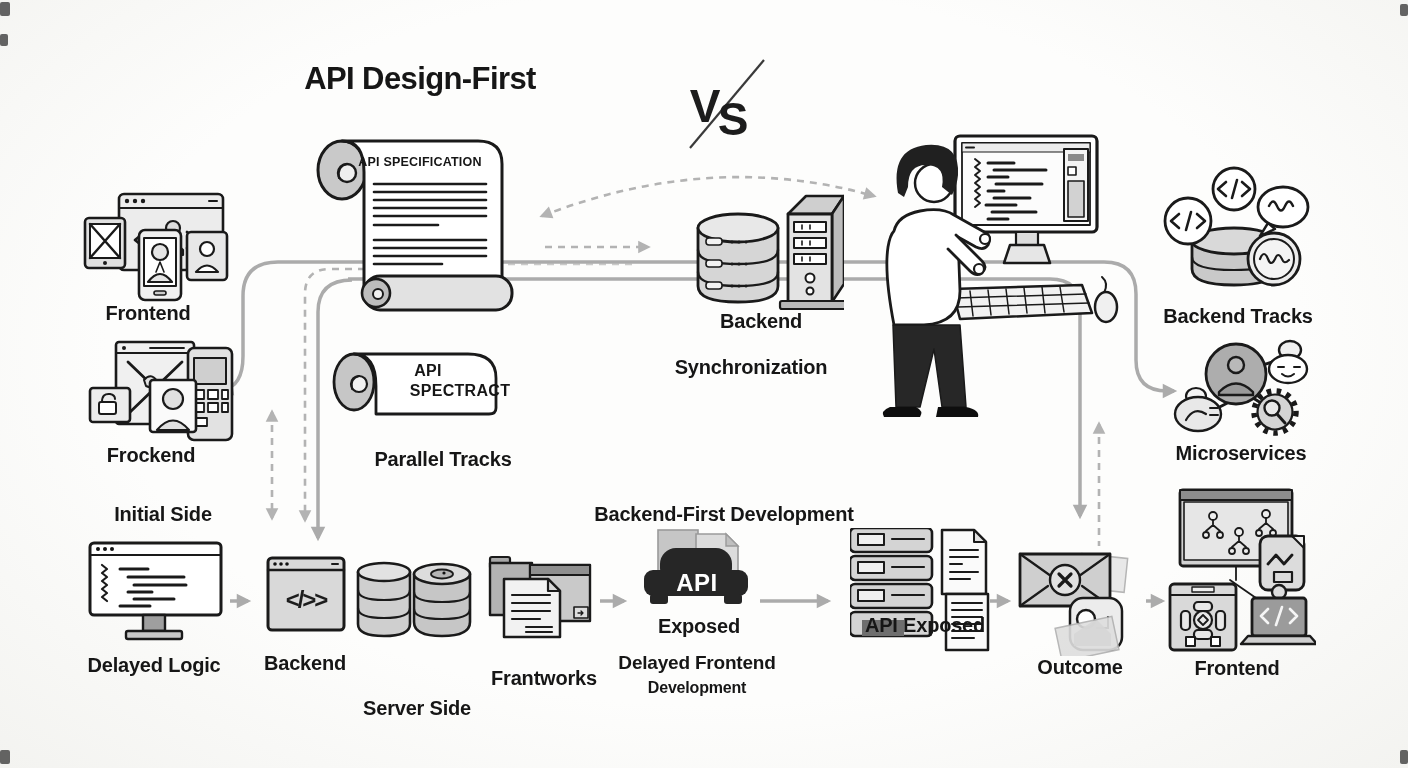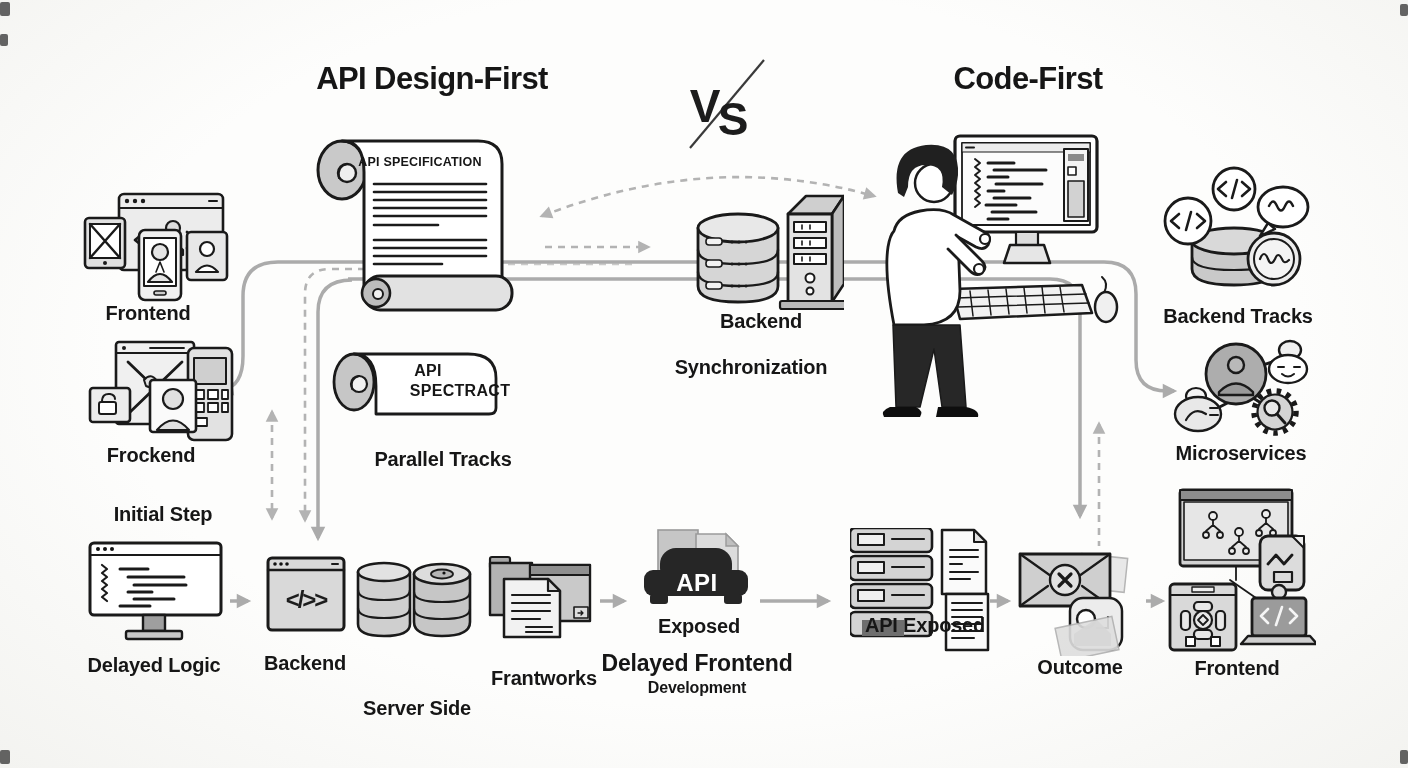--- a/index.html
+++ b/index.html
@@ -8,21 +8,21 @@
     background:radial-gradient(ellipse at 50% 45%, #fdfdfc 60%, #f3f3f0 100%);
     font-family:"Liberation Sans",sans-serif;
   }
   #connectors{position:absolute;left:0;top:0;z-index:1;}
   .icon{position:absolute;z-index:2;}
   .lbl{
     position:absolute;z-index:3;transform:translate(-50%,-50%);
     font:700 20px "Liberation Sans",sans-serif;color:#161616;
     white-space:nowrap;letter-spacing:-0.2px;text-align:center;
   }
-  .ttl{font-size:31px;letter-spacing:-0.6px;margin-left:12px;}
+  .ttl{font-size:31px;letter-spacing:-0.6px;}
   .scroll-title{font-size:12.5px;letter-spacing:0.2px;text-align:center;}
   .spectract{font-size:16px;font-weight:800;letter-spacing:0.3px;}
   .badge-txt{color:#ffffff;font-size:24px;font-weight:800;letter-spacing:0.5px;}
   .glyph{font-size:24px;letter-spacing:-2px;color:#1d1d1d;}
   .vs{font-size:46px;font-weight:800;color:#1c1c1c;}
   .k{stroke:#1a1a1a;stroke-linejoin:round;stroke-linecap:round;}
   .corner{position:absolute;background:#3e3e3e;opacity:.8;border-radius:2px;z-index:4;}
 </style>
 </head>
 <body>
@@ -52,21 +52,20 @@
       <path d="M482,269 H330 Q305,269 305,294 V520" marker-end="url(#ahd)"></path>
       <path d="M272,412 V518" marker-start="url(#ahd)" marker-end="url(#ahd)"></path>
       <path d="M545,247 H648" marker-end="url(#ahd)"></path>
       <path d="M482,264 H638" opacity="0.7"></path>
       <path d="M542,216 Q712,150 874,196" marker-start="url(#ahd)" marker-end="url(#ahd)"></path>
       <path d="M1099,424 V546" marker-start="url(#ahd)"></path>
     </g>
   </svg>
 
   <div class="lbl ttl" style="left:420px;top:79px;">API Design-First</div>
-  <div class="lbl ttl" style="left:1016px;top:79px;">Code-First</div>
   <svg class="icon" style="left:678px;top:58px;" width="92" height="92">
     <line x1="86" y1="2" x2="12" y2="90" stroke="#3a3a3a" stroke-width="2.2"></line>
   </svg>
   <div class="lbl vs" style="left:705px;top:106px;">V</div>
   <div class="lbl vs" style="left:733px;top:119px;">S</div>
 
   <svg class="icon" style="left:306px;top:128px;" width="212" height="200" viewBox="0 0 212 200">
     <ellipse cx="36" cy="42" rx="24" ry="29" fill="#c9c9c9" class="k" stroke-width="3"></ellipse>
     <circle cx="41" cy="45" r="9" fill="#efefef" class="k" stroke-width="2.4"></circle>
     <path d="M41,36 q-10,2 -8,14" fill="none" class="k" stroke-width="2"></path>
@@ -134,21 +133,21 @@
       <rect x="106" y="78" width="13" height="8"></rect>
     </g>
     <rect x="62" y="40" width="46" height="52" rx="3" fill="#fafafa" class="k" stroke-width="2.6"></rect>
     <circle cx="85" cy="59" r="10" fill="#e0e0e0" class="k" stroke-width="2.2"></circle>
     <path d="M69,90 q16,-19 32,0 z" fill="#e0e0e0" class="k" stroke-width="2.2"></path>
     <rect x="2" y="48" width="40" height="34" rx="3" fill="#ececec" class="k" stroke-width="2.6"></rect>
     <rect x="11" y="62" width="17" height="12" rx="2" fill="#ffffff" class="k" stroke-width="2"></rect>
     <path d="M14,62 q0,-9 8,-8 q5,1 5,5" fill="none" class="k" stroke-width="2"></path>
   </svg>
   <div class="lbl" style="left:151px;top:455px;">Frockend</div>
-  <div class="lbl" style="left:163px;top:514px;">Initial Step</div>
+  <div class="lbl" style="left:163px;top:514px;">Initial Side</div>
 
   <svg class="icon" style="left:332px;top:348px;" width="170" height="72" viewBox="0 0 170 72">
     <ellipse cx="22" cy="34" rx="20" ry="28" fill="#c6c6c6" class="k" stroke-width="2.8"></ellipse>
     <circle cx="27" cy="36" r="8" fill="#f0f0f0" class="k" stroke-width="2.2"></circle>
     <path d="M27,28 q-9,2 -7,13" fill="none" class="k" stroke-width="1.8"></path>
     <path d="M22,6 H136 Q164,6 164,30 V60 Q164,66 157,66 H44 V38 Q44,6 22,6 Z" fill="#ffffff" class="k" stroke-width="2.8"></path>
   </svg>
   <div class="lbl spectract" style="left:428px;top:371px;">API</div>
   <div class="lbl spectract" style="left:428px;top:391px;margin-left:32px;">SPECTRACT</div>
   <div class="lbl" style="left:443px;top:459px;">Parallel Tracks</div>
@@ -273,20 +272,21 @@
     <ellipse cx="26" cy="76" rx="23" ry="17" fill="#e8e8e8" class="k" stroke-width="2.4"></ellipse>
     <path d="M14,82 q8,-14 20,-6" fill="none" class="k" stroke-width="2.2"></path>
     <path d="M38,70 h8 M38,77 h8" class="k" stroke-width="2"></path>
     <circle cx="103" cy="74" r="21" fill="none" stroke="#1a1a1a" stroke-width="5.5" stroke-dasharray="4.5 5.5"></circle>
     <circle cx="103" cy="74" r="17.5" fill="#d4d4d4" class="k" stroke-width="2.2"></circle>
     <circle cx="100" cy="70" r="7.5" fill="#e9e9e9" class="k" stroke-width="2.4"></circle>
     <line x1="105" y1="76" x2="113" y2="85" class="k" stroke-width="3"></line>
   </svg>
   <div class="lbl" style="left:1241px;top:453px;">Microservices</div>
 
+  <div class="lbl" style="left:724px;top:514px;">Backend-First Development</div>
 
   <svg class="icon" style="left:88px;top:541px;" width="135" height="104" viewBox="0 0 135 104">
     <rect x="2" y="2" width="131" height="72" rx="4" fill="#ffffff" class="k" stroke-width="3"></rect>
     <line x1="2" y1="14" x2="133" y2="14" class="k" stroke-width="2.2"></line>
     <circle cx="10" cy="8" r="2" fill="#111111"></circle>
       <circle cx="17" cy="8" r="2" fill="#111111"></circle>
       <circle cx="24" cy="8" r="2" fill="#111111"></circle>
     <path d="M14,24 l5,4 -5,4 5,4 -5,4 5,4 -5,4 5,4 -5,4 5,4" fill="none" class="k" stroke-width="2.2"></path>
     <g class="k" stroke-width="3" stroke="#111111">
       <line x1="32" y1="28" x2="60" y2="28"></line>
@@ -348,21 +348,21 @@
     <rect x="14" y="2" width="40" height="58" fill="#c6c6c6" stroke="#9a9a9a" stroke-width="1.6"></rect>
     <path d="M52,6 h30 l12,12 v46 h-42 z" fill="#dcdcdc" stroke="#9a9a9a" stroke-width="1.6"></path>
     <path d="M82,6 v12 h12 z" fill="#bfbfbf" stroke="#9a9a9a" stroke-width="1.4"></path>
     <rect x="16" y="20" width="72" height="36" rx="16" fill="#262626"></rect>
     <rect x="0" y="42" width="104" height="26" rx="9" fill="#262626"></rect>
     <rect x="6" y="66" width="18" height="10" rx="3" fill="#262626"></rect>
     <rect x="80" y="66" width="18" height="10" rx="3" fill="#262626"></rect>
   </svg>
   <div class="lbl badge-txt" style="left:697px;top:583px;">API</div>
   <div class="lbl" style="left:699px;top:626px;">Exposed</div>
-  <div class="lbl" style="left:697px;top:663px;font-size:23px;">Delayed Frontend</div>
+  <div class="lbl" style="left:697px;top:663px;font-size:19px;">Delayed Frontend</div>
   <div class="lbl" style="left:697px;top:688px;font-size:16px;">Development</div>
 
   <svg class="icon" style="left:850px;top:528px;" width="140" height="124" viewBox="0 0 140 124">
     <g class="k" stroke-width="2.6" fill="#d4d4d4">
       <rect x="0" y="0" width="82" height="24" rx="5"></rect>
         <rect x="0" y="28" width="82" height="24" rx="5"></rect>
       <rect x="0" y="56" width="82" height="24" rx="5"></rect>
         <rect x="0" y="84" width="82" height="24" rx="5"></rect>
     </g>
     <g class="k" stroke-width="2" fill="#f0f0f0">

